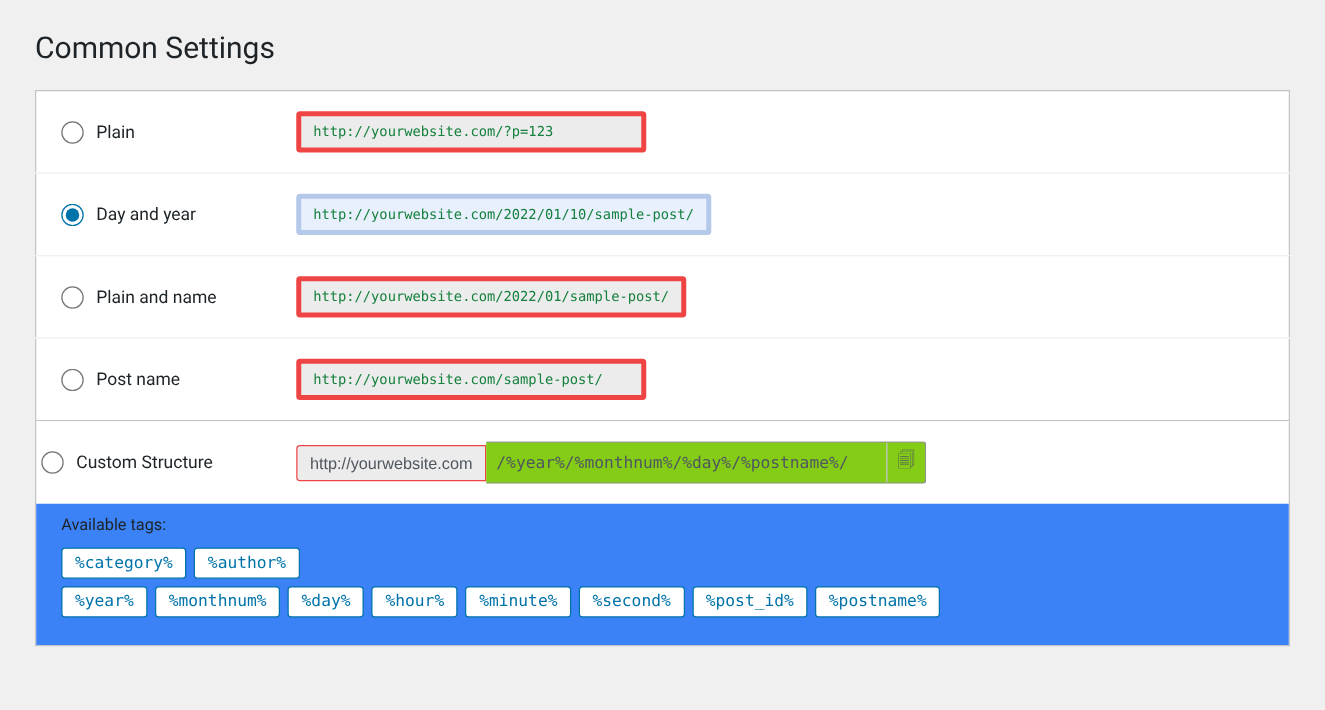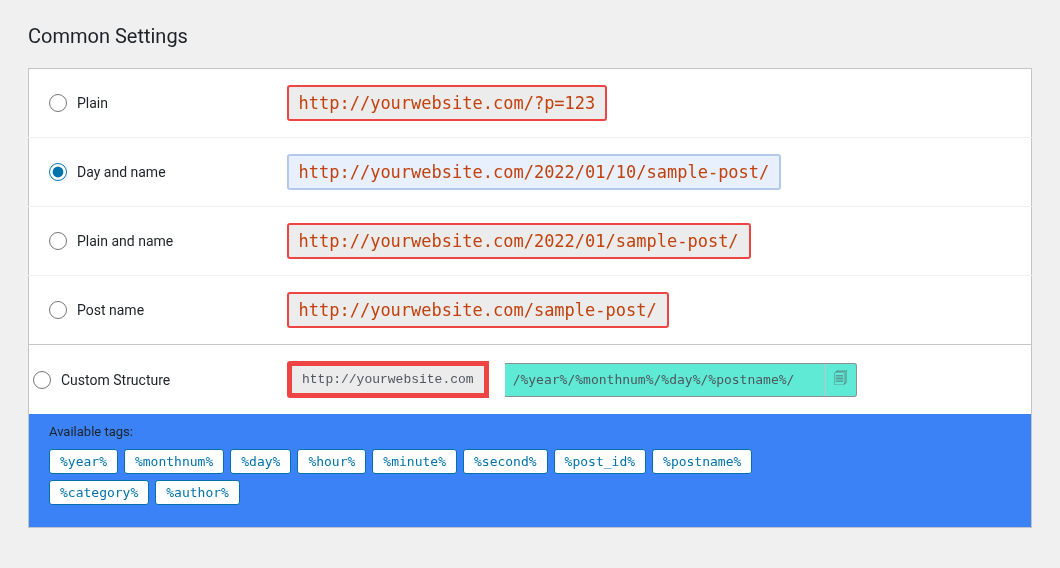--- a/index.html
+++ b/index.html
@@ -6,21 +6,21 @@
     body {
       background: #f0f0f1;
       font-family: -apple-system, BlinkMacSystemFont, "Segoe UI", Roboto, sans-serif;
       font-size: 14px;
       color: #1d2327;
       padding: 24px 28px;
       min-height: 568px;
       width: 1060px;
     }
     h2 {
-      font-size: 20px;
+      font-size: 24px;
       font-weight: 400;
       margin-bottom: 20px;
       color: #1d2327;
     }
     .settings-table {
       width: 100%;
       border-collapse: collapse;
       background: #fff;
       border: 1px solid #c3c4c7;
     }
@@ -28,76 +28,75 @@
       border-bottom: 1px solid #f0f0f1;
     }
     .settings-table tr:last-child {
       border-bottom: none;
     }
     .settings-table td {
       padding: 16px 20px;
       vertical-align: middle;
     }
     .label-cell {
-      width: 258px;
+      width: 208px;
       white-space: nowrap;
     }
     .radio-label {
       display: flex;
       align-items: center;
       gap: 10px;
       cursor: pointer;
     }
     .radio-input {
       width: 18px;
       height: 18px;
       accent-color: #0073aa;
       cursor: pointer;
       flex-shrink: 0;
     }
     .url-display {
       display: inline-block;
       background: #ececec;
-      border: 2px solid #ef4444;
+      border: 4px solid #ef4444;
       border-radius: 3px;
       padding: 6px 10px;
       font-family: monospace;
-      font-size: 17px;
-      color: #c2410c;
+      font-size: 11px;
+      color: #15803d;
       min-width: 280px;
     }
     .url-display.selected {
       background: #e8f0fe;
       border-color: #b4c8ea;
     }
     .custom-url-row {
       display: flex;
       align-items: center;
       gap: 0;
     }
     .custom-base {
       display: inline-block;
       background: #ececec;
-      border: 5px solid #ef4444;
+      border: 1px solid #ef4444;
       border-radius: 3px 0 0 3px;
       padding: 6px 10px;
-      font-family: Liberation Mono, monospace;
+      font-family: Liberation Sans, sans-serif;
       font-size: 13px;
       color: #50575e;
       white-space: nowrap;
     }
     .custom-input-wrapper {
       display: flex;
       align-items: center;
       border: 1px solid #8c8f94;
       border-left: none;
       border-radius: 0 3px 3px 0;
-      background: #5eead4;
+      background: #84cc16;
       overflow: hidden;
-      margin-left: 16px;
     }
     .custom-input {
       border: none;
       outline: none;
       padding: 6px 8px;
       font-family: monospace;
       font-size: 13px;
       color: #50575e;
       width: 320px;
       background: transparent;
@@ -157,21 +156,21 @@
             <input type="radio" name="permalink" class="radio-input" style="">
             <span>Plain</span>
           </label>
         </td>
         <td class="value-cell" style="padding-left: 0px;"><span class="url-display">http://yourwebsite.com/?p=123</span></td>
       </tr>
       <tr>
         <td class="label-cell">
           <label class="radio-label">
             <input type="radio" name="permalink" class="radio-input" checked="" style="">
-            <span>Day and name</span>
+            <span>Day and year</span>
           </label>
         </td>
         <td class="value-cell" style="padding-left: 0px;"><span class="url-display selected">http://yourwebsite.com/2022/01/10/sample-post/</span></td>
       </tr>
       <tr>
         <td class="label-cell">
           <label class="radio-label">
             <input type="radio" name="permalink" class="radio-input" style="">
             <span>Plain and name</span>
           </label>
@@ -207,28 +206,28 @@
             <input type="text" class="custom-input" id="custom-input" value="/%year%/%monthnum%/%day%/%postname%/" style="">
             <button class="copy-btn">🗐</button>
           </div>
         </div>
       </td>
     </tr>
   </tbody>
     </table>
   <div class="tags-section">
     <div class="available-tags-label">Available tags:</div>
+    <div class="tags-row" id="tags-row2">
+        <button class="tag-btn">%category%</button>
+        <button class="tag-btn">%author%</button>
+      </div>
     <div class="tags-row" id="tags-row1">
         <button class="tag-btn">%year%</button>
         <button class="tag-btn">%monthnum%</button>
         <button class="tag-btn">%day%</button>
         <button class="tag-btn">%hour%</button>
         <button class="tag-btn">%minute%</button>
         <button class="tag-btn">%second%</button>
         <button class="tag-btn">%post_id%</button>
         <button class="tag-btn">%postname%</button>
       </div>
-    <div class="tags-row" id="tags-row2">
-        <button class="tag-btn">%category%</button>
-        <button class="tag-btn">%author%</button>
-      </div>
   </div>
 </div>
 
 </body></html>

